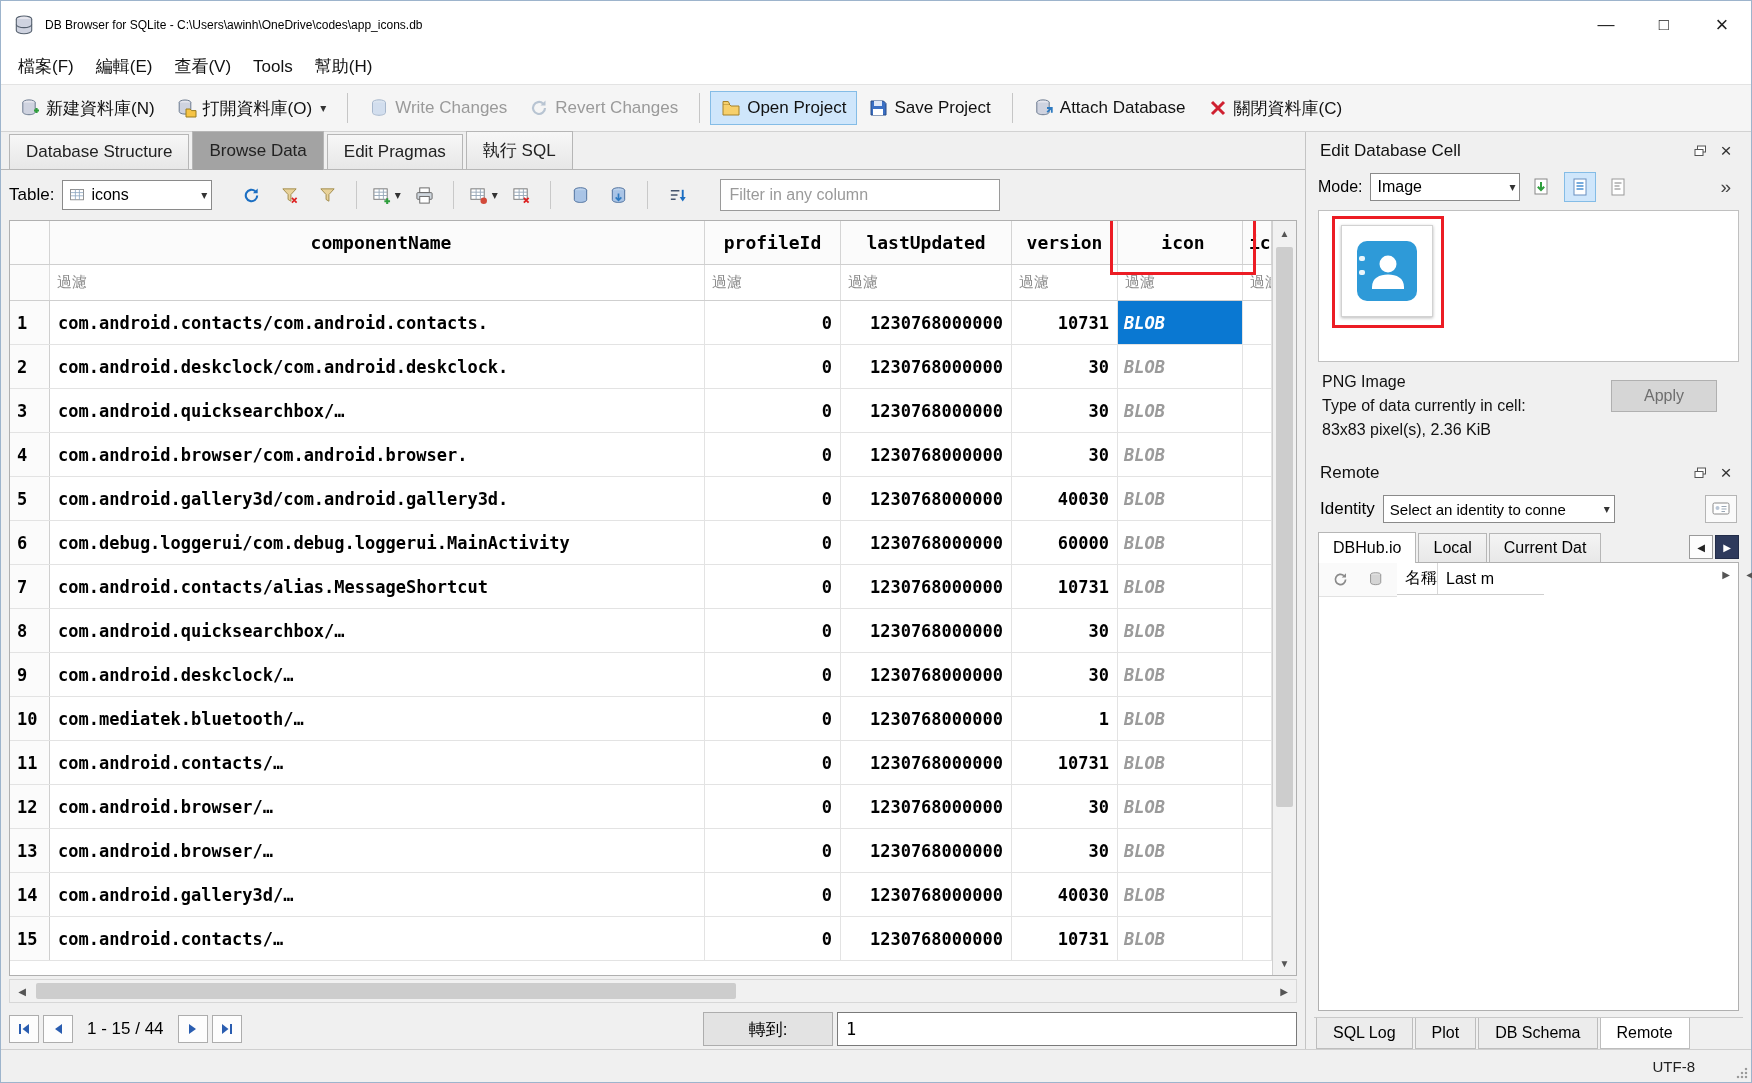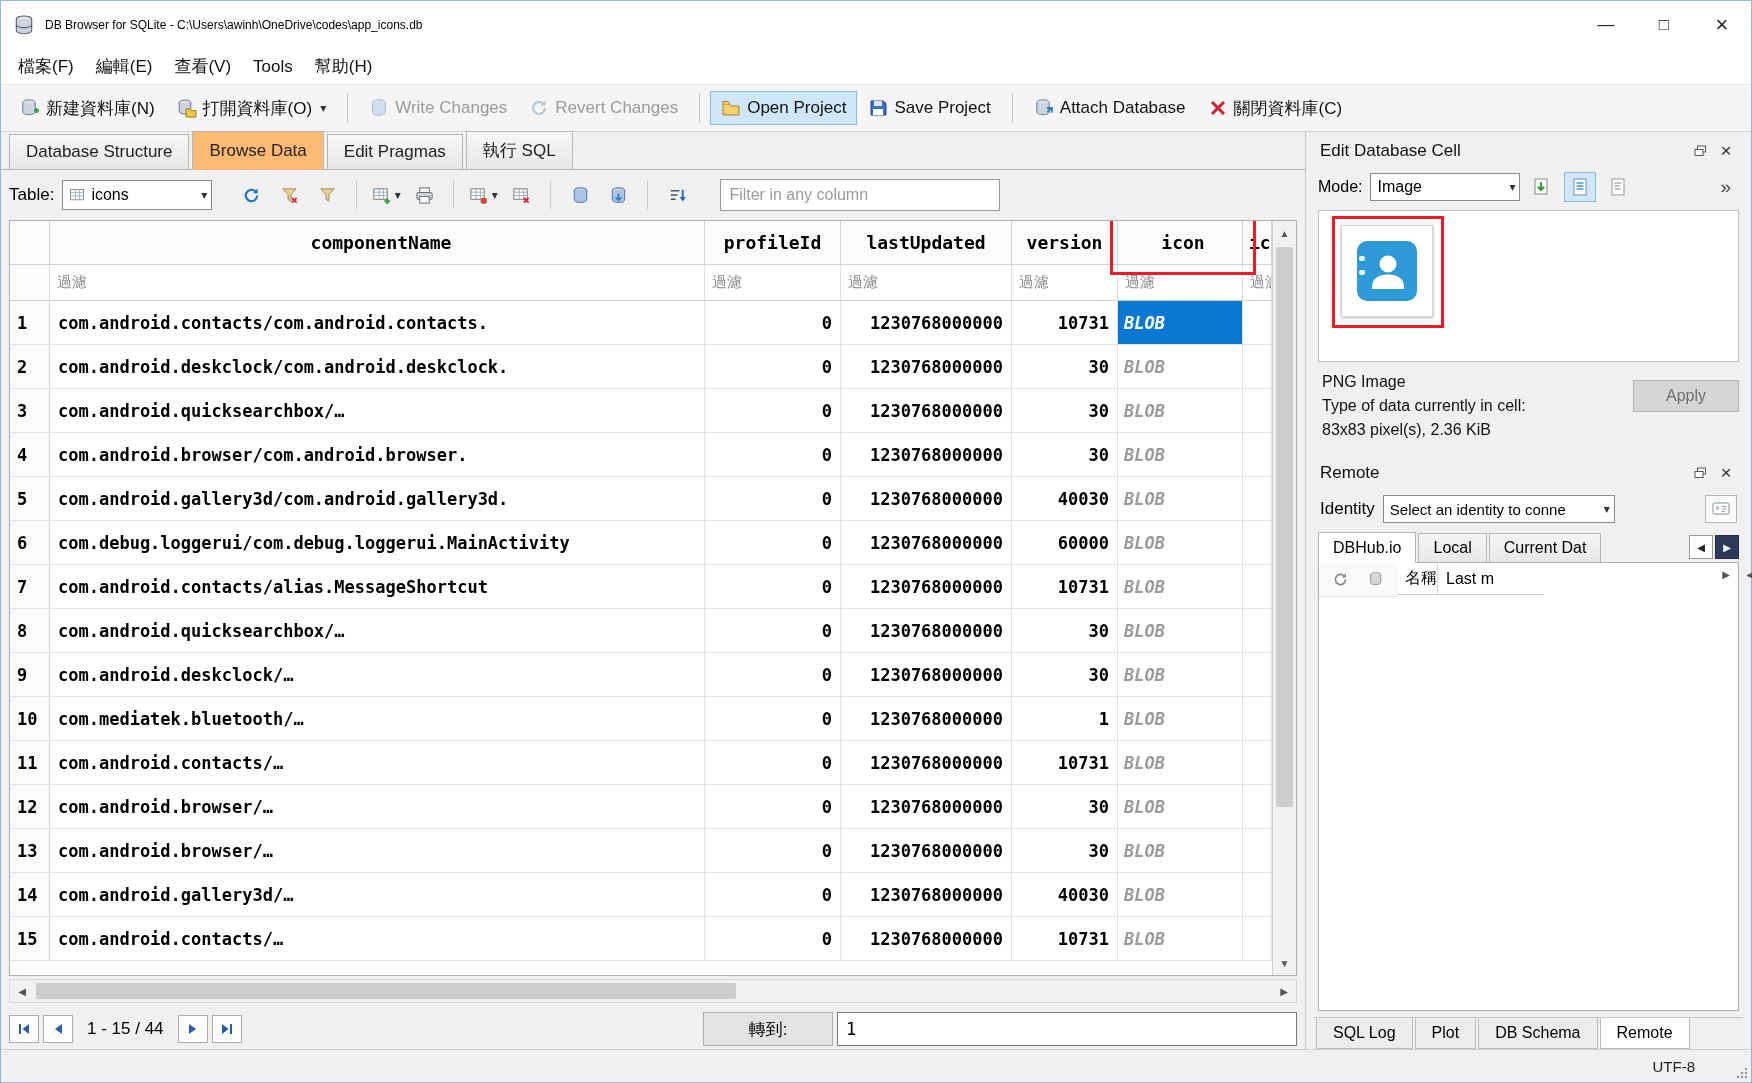--- a/index.html
+++ b/index.html
@@ -40,21 +40,21 @@
   .main { flex:1; display:flex; min-height:0; }
   .left-area { width:1304px; display:flex; flex-direction:column; min-height:0; }
   .right-area { flex:1; border-left:1px solid #c4c4c4; background:#f0f0f0;
     display:flex; flex-direction:column; padding:4px 8px 0 8px; min-width:0; }
 
   
   .tabbar { height:38px; display:flex; align-items:flex-end; padding-left:8px;
     border-bottom:1px solid #b6b6b6; flex:0 0 auto; }
   .tab { padding:7px 16px 7px 16px; font-size:17px; border:1px solid #b6b6b6; border-bottom:none;
     background:linear-gradient(#f7f7f7,#e7e7e7); margin-right:3px; color:#222; position:relative; top:0; }
-  .tab.active { background:#fdba74; padding:9px 16px; margin-bottom:-1px; z-index:2; }
+  .tab.active { background:#a3a3a3; padding:9px 16px; margin-bottom:-1px; z-index:2; }
 
   
   .controls { height:50px; display:flex; align-items:center; padding:0 8px; gap:4px; flex:0 0 auto; }
   .controls .lbl { font-size:17px; margin-right:4px; }
   .combo { height:30px; background:#fff; border:1px solid #8a8a8a; display:flex; align-items:center;
     padding:0 4px 0 6px; gap:6px; font-size:16px; }
   .combo .arrow-zone { margin-left:auto; padding-left:8px; font-size:12px; color:#333; }
   .table-combo { width:150px; margin-right:18px; }
   .icon-btn { min-width:34px; height:32px; display:flex; align-items:center; justify-content:center;
     gap:2px; border:1px solid transparent; }
@@ -131,21 +131,21 @@
   .sq-btn.active { background:#cfe6fb; border:1px solid #84bce6; }
   .chev-more { margin-left:auto; font-size:19px; color:#444; padding:0 8px; }
   .preview { height:152px; margin:2px 4px 6px 4px; background:#fff; border:1px solid #c0c0c0;
     position:relative; flex:0 0 auto; }
   .preview-card { position:absolute; left:22px; top:14px; width:92px; height:92px; background:#fff;
     border:1px solid #d2d2d2; box-shadow:0 1px 3px rgba(0,0,0,.28); display:flex; align-items:center;
     justify-content:center; }
   .annot.preview-annot { left:13px; top:5px; width:112px; height:112px; }
   .cellinfo { padding:2px 6px 8px 8px; flex:0 0 auto; position:relative; }
   .cellinfo .line { font-size:16px; color:#111; line-height:24px; }
-  .apply-btn { position:absolute; right:4px; top:12px; width:106px; height:32px; background:#d6d6d6;
+  .apply-btn { position:absolute; right:26px; top:12px; width:106px; height:32px; background:#d6d6d6;
     border:1px solid #b0b0b0; color:#6e6e6e; font-size:16px; display:flex; align-items:center; justify-content:center; }
 
   
   .remote-dock { flex:1; display:flex; flex-direction:column; margin-top:8px; min-height:0; }
   .identity-row { height:42px; display:flex; align-items:center; gap:8px; padding:0 6px; flex:0 0 auto; }
   .identity-row .lbl { font-size:17px; }
   .identity-combo { width:232px; height:28px; font-size:15px; }
   .identity-combo .val { overflow:hidden; white-space:nowrap; }
   .id-btn { margin-left:auto; width:32px; height:28px; border:1px solid #b5b5b5; background:#fafafa;
     display:flex; align-items:center; justify-content:center; }

